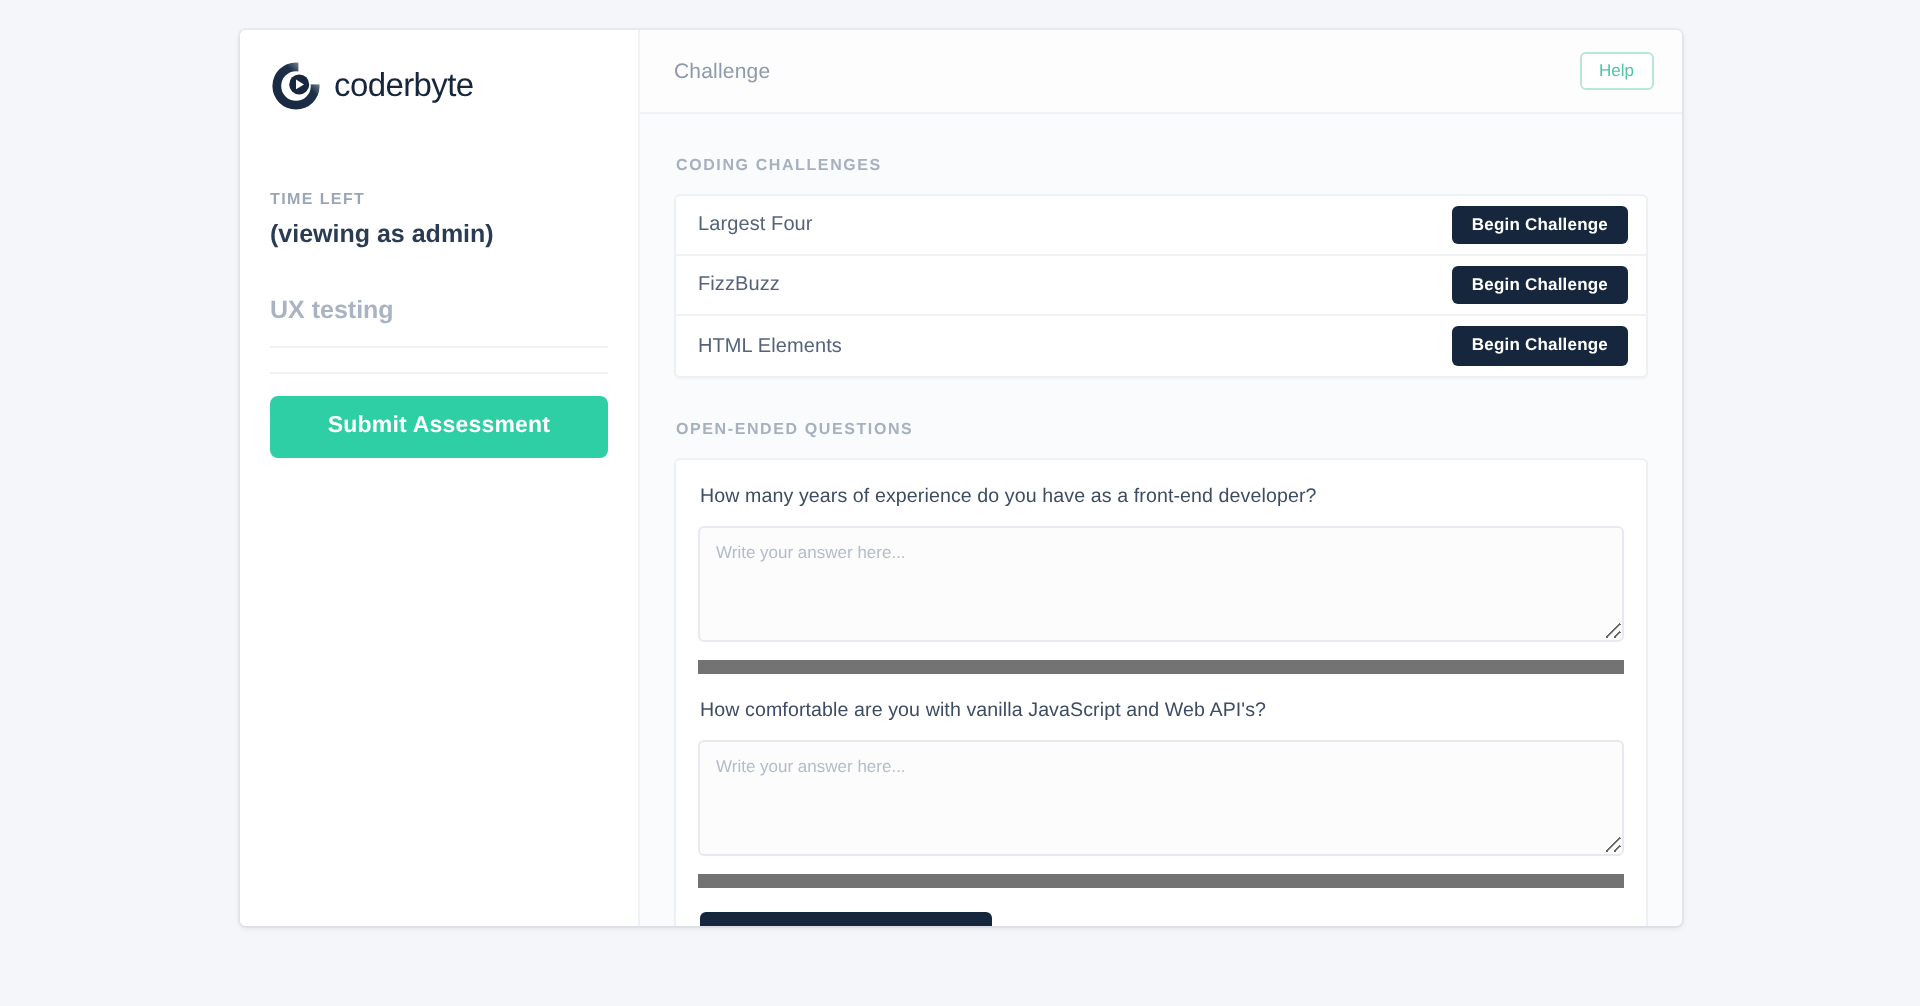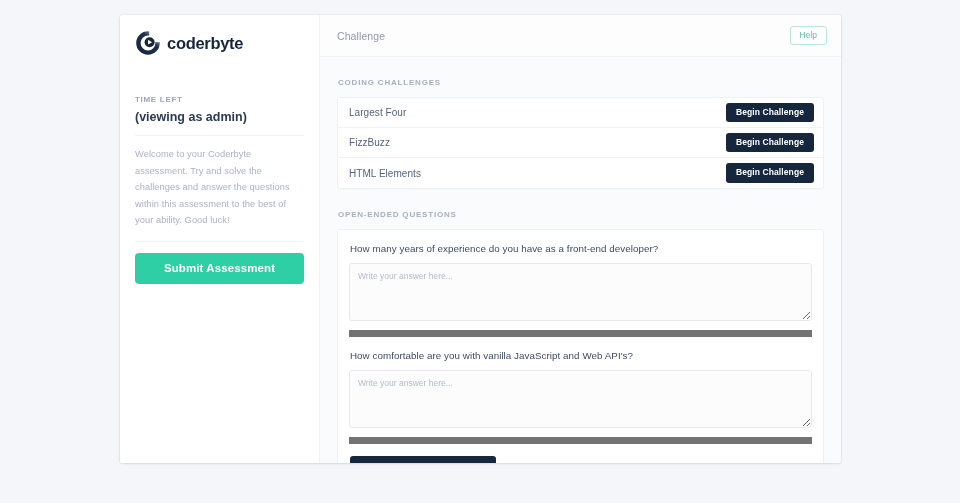--- a/index.html
+++ b/index.html
@@ -48,21 +48,21 @@
     margin-bottom: 0;
   }
   .logo-mark {
     width: 26px;
     height: 26px;
     flex: 0 0 26px;
     display: block;
   }
   .logo-word {
     font-size: 16.5px;
-    font-weight: 700;
+    font-weight: 400;
     letter-spacing: -0.3px;
     color: #16263d;
   }
 
   .time-left-label {
     margin-top: 39px;
     font-size: 8px;
     font-weight: 700;
     letter-spacing: 0.7px;
     color: #9aa6b6;
@@ -281,23 +281,23 @@
           <circle cx="14.6" cy="12.2" r="5.0" fill="#16263d"></circle>
           <path d="M13.0 9.8 L17.0 12.2 L13.0 14.6 Z" fill="#ffffff"></path>
         </svg>
       </span>
       <span class="logo-word">coderbyte</span>
     </div>
 
     <div class="time-left-label">TIME LEFT</div>
     <div class="time-left-value">(viewing as admin)</div>
 
+    <div class="assessment-name">UX testing</div>
     <div class="sidebar-sep"></div>
 
-    <p class="assessment-desc">Welcome to your Coderbyte assessment. Try and solve the challenges and answer the questions within this assessment to the best of your ability. Good luck!</p>
 
     <div class="submit-sep"></div>
 
     <button id="submit-assessment-button">Submit Assessment</button>
   </aside>
 
   <section id="main">
 
     <header id="topbar">
       <span id="topbar-title">Challenge</span>

